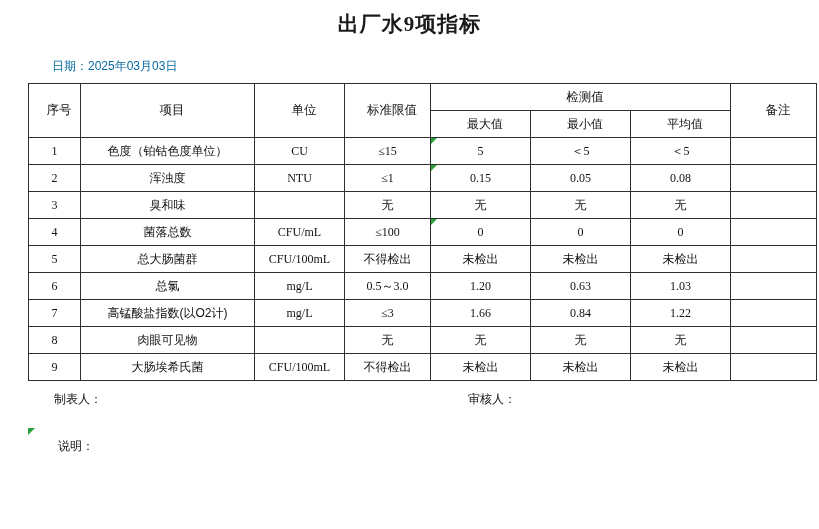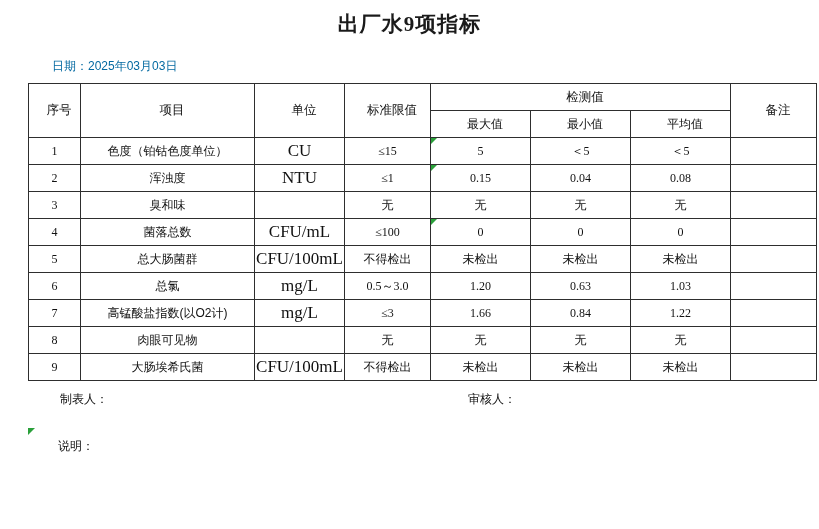--- a/index.html
+++ b/index.html
@@ -63,21 +63,21 @@
     font-weight: bold;
   }
   td.left-align {
     text-align: left;
     padding-left: 10px;
   }
   .unit-cell {
     text-align: left;
     padding-left: 6px;
     font-family: "Liberation Serif", serif;
-    font-size: 17px;
+    font-size: 12px;
   }
   .limit-cell {
     text-align: left;
     padding-left: 6px;
     font-family: "Liberation Serif", serif;
     font-size: 12px;
   }
   .num-cell {
     font-family: "Liberation Serif", serif;
     font-size: 12px;
@@ -95,21 +95,20 @@
     margin-top: 10px;
     margin-left: 28px;
     width: 764px;
     font-size: 12px;
     position: relative;
     height: 18px;
   }
   .sign-left {
     position: absolute;
     left: 26px;
-    margin-left: 6px;
   }
   .sign-right {
     position: absolute;
     left: 440px;
   }
   .green-tri {
     position: absolute;
     left: 28px;
     top: 428px;
     width: 0;
@@ -181,21 +180,21 @@
         <td class="num-cell">＜5</td>
         <td class="num-cell">＜5</td>
         <td class="num-cell"></td>
       </tr>
       <tr>
         <td class="num-cell">2</td>
         <td class="left-align">浑浊度</td>
         <td class="unit-cell">NTU</td>
         <td class="limit-cell">≤1</td>
         <td class="num-cell">0.15<span class="mark"></span></td>
-        <td class="num-cell">0.04</td>
+        <td class="num-cell">0.05</td>
         <td class="num-cell">0.08</td>
         <td class="num-cell"></td>
       </tr>
       <tr>
         <td class="num-cell">3</td>
         <td class="left-align">臭和味</td>
         <td class="unit-cell"></td>
         <td class="limit-cell">无</td>
         <td class="num-cell">无</td>
         <td class="num-cell">无</td>

